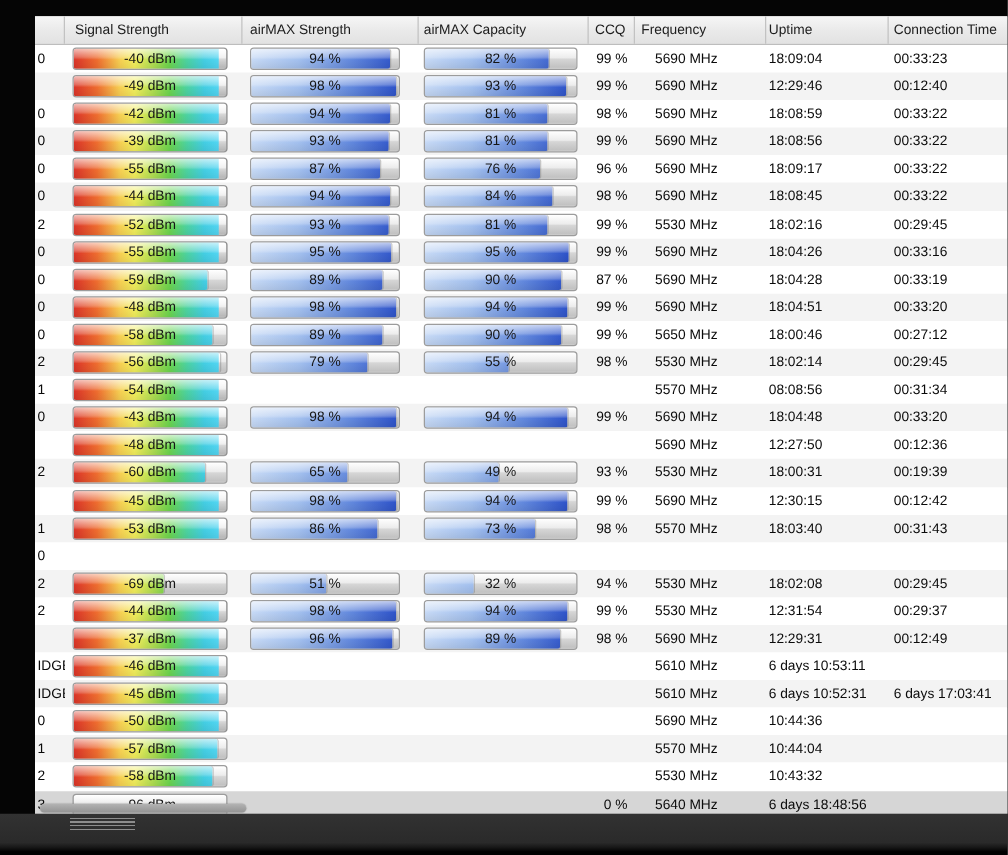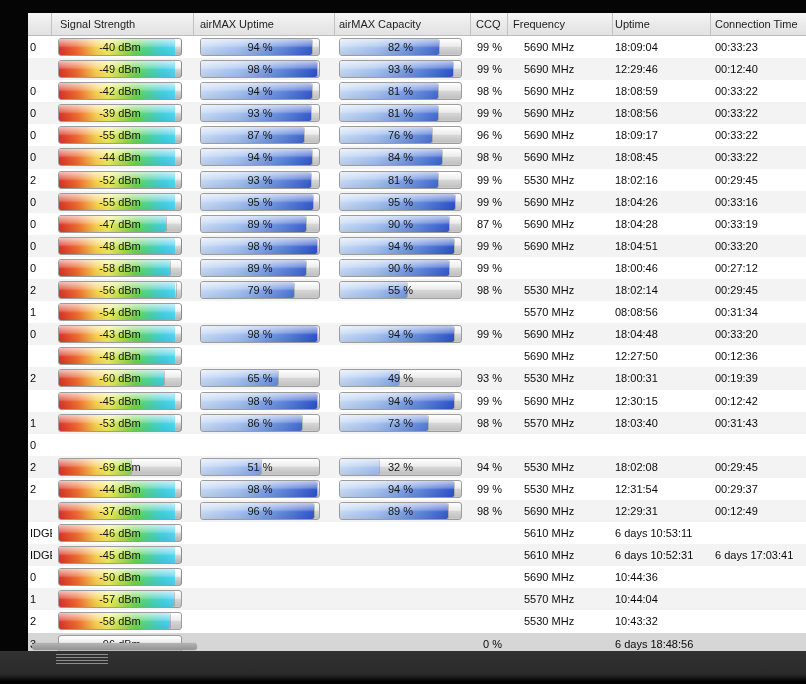--- a/index.html
+++ b/index.html
@@ -77,21 +77,21 @@
     <div class="hdr">
       <div class="hdr-sep" style="left:23px"></div>
       <div class="hdr-sep" style="left:165px"></div>
       <div class="hdr-sep" style="left:306px"></div>
       <div class="hdr-sep" style="left:442px"></div>
       <div class="hdr-sep" style="left:479px"></div>
       <div class="hdr-sep" style="left:584px"></div>
       <div class="hdr-sep" style="left:682px"></div>
       <div class="hdr-sep" style="left:782px"></div>
       <span class="hdr-label" style="left:32px">Signal Strength</span>
-      <span class="hdr-label" style="left:172px">airMAX Uptime</span>
+      <span class="hdr-label" style="left:172px">airMAX Strength</span>
       <span class="hdr-label" style="left:311px">airMAX Capacity</span>
       <span class="hdr-label" style="left:448px">CCQ</span>
       <span class="hdr-label" style="left:485px">Frequency</span>
       <span class="hdr-label" style="left:587px">Uptime</span>
       <span class="hdr-label" style="left:687px">Connection Time</span>
       <span class="hdr-label" style="left:784px; width:9px">MAC</span>
     </div>
 
     <div class="tbody">
         <div class="row">
@@ -256,21 +256,21 @@
         </div>
         <div class="row">
     <span class="cell c-name">0</span>
     <span class="cell c-ccq">87 %</span>
     <span class="cell c-freq">5690 MHz</span>
     <span class="cell c-up">18:04:28</span>
     <span class="cell c-conn">00:33:19</span>
     <span class="cell c-mac">24</span>
   <div class="bar bar-sig">
             <div class="fill" style="width: 88%;"></div>
-            <div class="bar-label">-47 dBm</div>
+            <div class="bar-label">-59 dBm</div>
           </div>
           <div class="bar bar-q">
             <div class="fill" style="width: 89%;"></div>
             <div class="bar-label">89 %</div>
           </div>
           <div class="bar bar-c">
             <div class="fill" style="width: 90%;"></div>
             <div class="bar-label">90 %</div>
           </div>
         </div>
@@ -290,20 +290,21 @@
             <div class="bar-label">98 %</div>
           </div>
           <div class="bar bar-c">
             <div class="fill" style="width: 94%;"></div>
             <div class="bar-label">94 %</div>
           </div>
         </div>
         <div class="row">
     <span class="cell c-name">0</span>
     <span class="cell c-ccq">99 %</span>
+    <span class="cell c-freq">5650 MHz</span>
     <span class="cell c-up">18:00:46</span>
     <span class="cell c-conn">00:27:12</span>
     <span class="cell c-mac">24</span>
   <div class="bar bar-sig">
             <div class="fill" style="width: 91%;"></div>
             <div class="bar-label">-58 dBm</div>
           </div>
           <div class="bar bar-q">
             <div class="fill" style="width: 89%;"></div>
             <div class="bar-label">89 %</div>
@@ -561,20 +562,21 @@
     <span class="cell c-conn"></span>
     <span class="cell c-mac">F0</span>
   <div class="bar bar-sig">
             <div class="fill" style="width: 91%;"></div>
             <div class="bar-label">-58 dBm</div>
           </div>
         </div>
         <div class="row alt sel">
     <span class="cell c-name">3</span>
     <span class="cell c-ccq">0 %</span>
+    <span class="cell c-freq">5640 MHz</span>
     <span class="cell c-up">6 days 18:48:56</span>
     <span class="cell c-conn"></span>
     <span class="cell c-mac">DC</span>
   <div class="bar bar-sig">
             <div class="bar-label">-96 dBm</div>
           </div>
         </div>
       </div>
 
     <div class="hthumb"></div>

